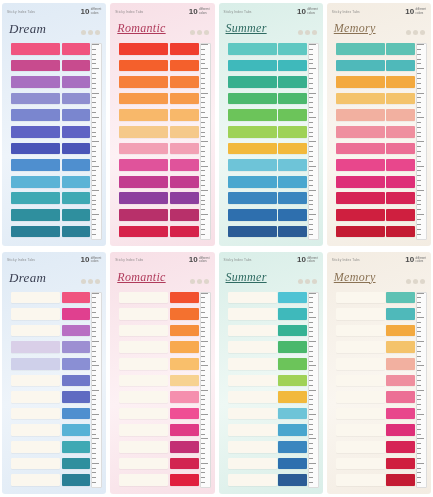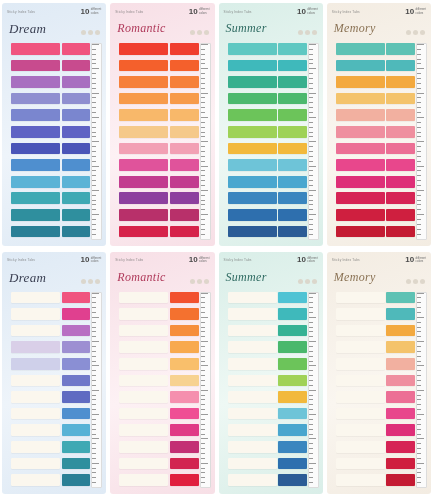--- a/index.html
+++ b/index.html
@@ -49,20 +49,21 @@
     position:absolute;
     left:7px;top:18px;
     font-family:"Liberation Serif", serif;
     font-style:italic;
     font-size:13px;
     color:#3b3b4a;
     letter-spacing:.3px;
   }
   .brand.script{
     font-size:12px;
+    text-decoration:underline;
   }
   
   .icon-row{
     position:absolute;
     right:6px;top:27px;
     display:flex;
     gap:2px;
   }
   .mini-icon{
     width:5px;height:5px;border-radius:50%;

